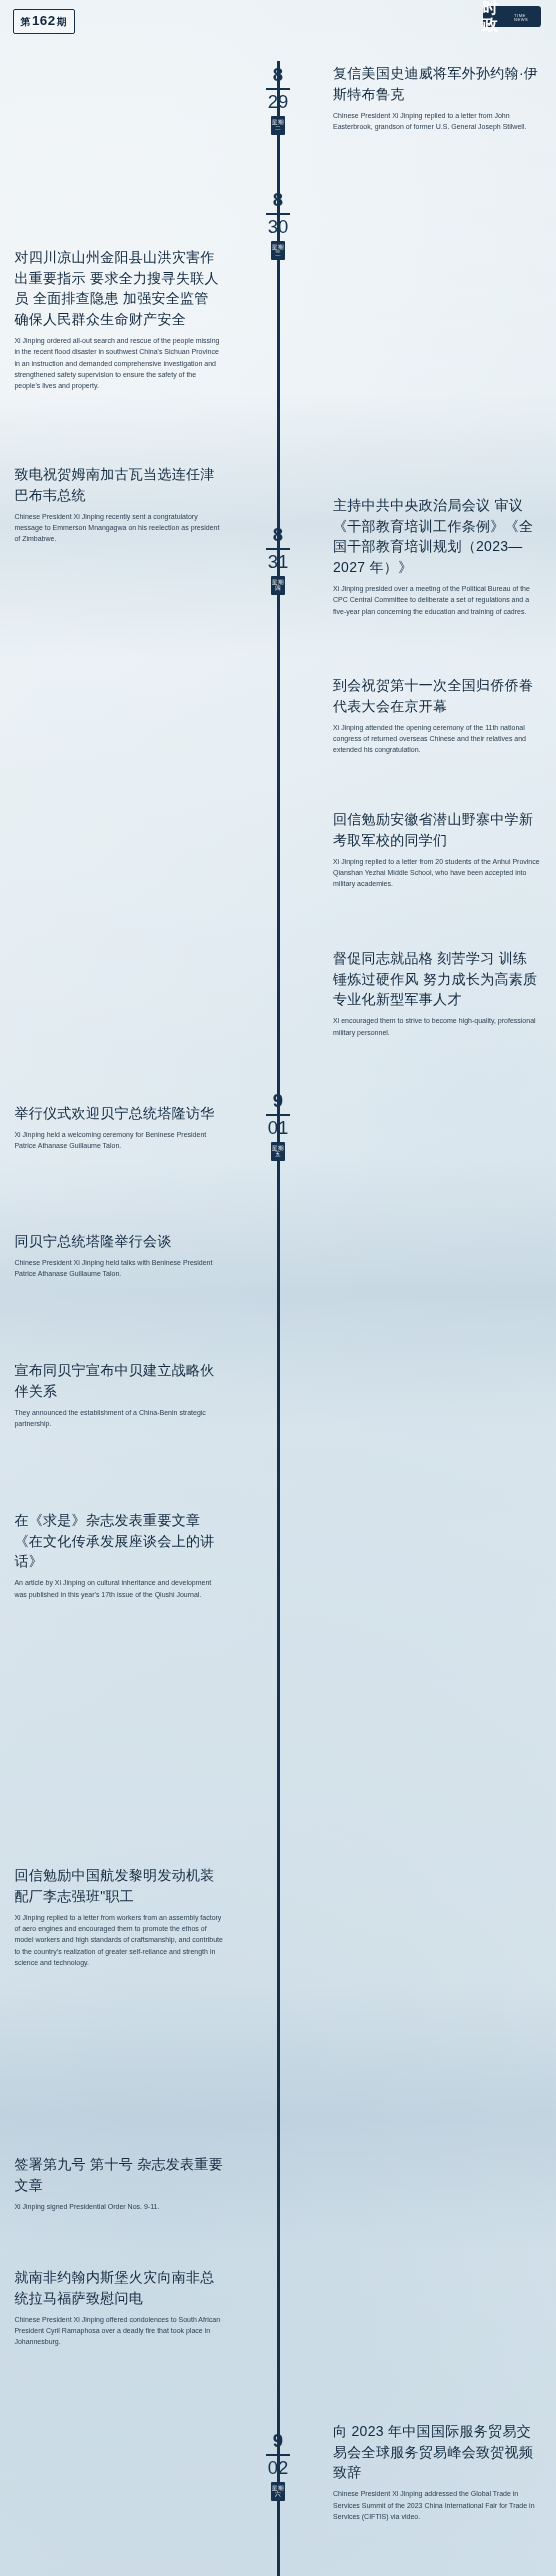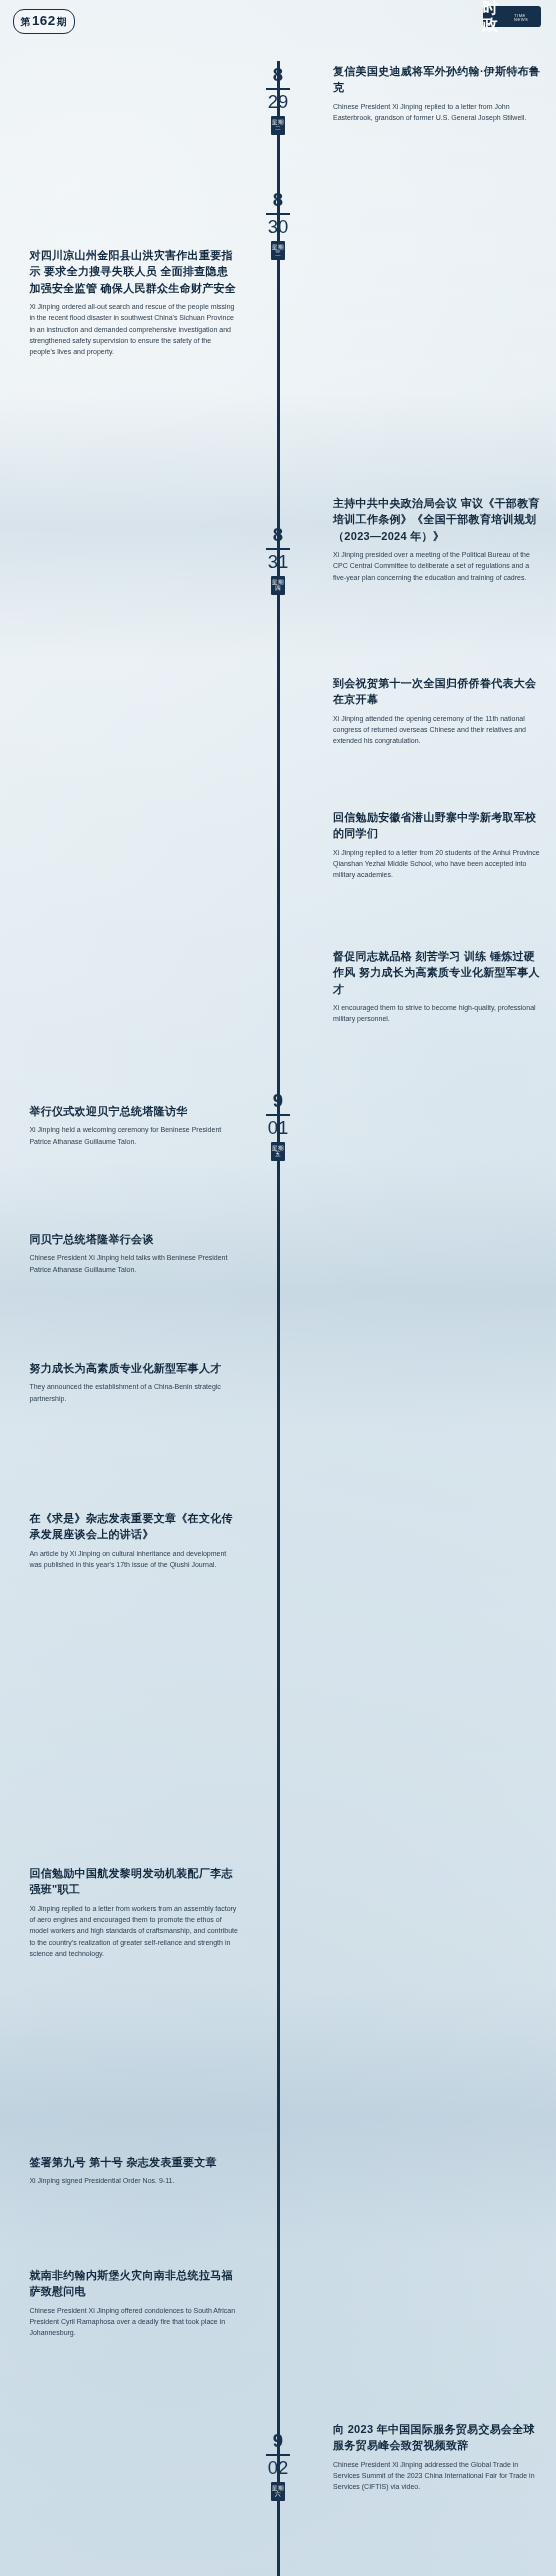--- a/index.html
+++ b/index.html
@@ -34,21 +34,21 @@
     height: 268px;
     opacity: .35;
     background: linear-gradient(180deg, rgba(157,186,205,.0), rgba(126,160,184,.55), rgba(157,186,205,0));
   }
 
   
   .issue-badge {
     position: absolute;
     left: 13.4px; top: 9.3px;
     border: 1px solid #17304b;
-    border-radius: 11px;
+    border-radius: 2px;
     padding: 3.1px 7.2px 4.1px 6.2px;
     font-size: 9.8px;
     font-weight: bold;
     letter-spacing: 0.5px;
     color: #12283f;
     background: rgba(255,255,255,0.35);
     text-align: center;
   }
   .issue-badge .num {
     font-size: 13.4px;
@@ -129,25 +129,25 @@
 
   
   .card {
     position: absolute;
     width: 209px;
     background: rgba(255,255,255,0.9);
     border-radius: 2.6px;
     padding: 7.2px 8.2px 8.2px;
     box-shadow: 0 0.5px 2.1px rgba(22,50,78,.14);
   }
-  .card.left { left: 14.4px; margin-left: 15px; }
+  .card.left { left: 14.4px; }
   .card.right { left: 333px; }
   .card .cn-title {
-    font-size: 11px;
-    font-weight: bold;
+    font-size: 14px;
+    font-weight: normal;
     line-height: 1.48;
     color: #12293f;
     margin: 0 0 6.2px;
     letter-spacing: 0.3px;
   }
   .card .en-body {
     font-size: 7px;
     line-height: 1.62;
     color: #2b3e50;
     margin: 0;
@@ -195,30 +195,34 @@
     <div class="sep"></div>
     <div class="d">30</div>
     <div class="wk">星期三</div>
   </div>
 
   <div class="card plain left" style="top:247px">
     <div class="cn-title">对四川凉山州金阳县山洪灾害作出重要指示 要求全力搜寻失联人员 全面排查隐患 加强安全监管 确保人民群众生命财产安全</div>
     <div class="en-body">Xi Jinping ordered all-out search and rescue of the people missing in the recent flood disaster in southwest China's Sichuan Province in an instruction and demanded comprehensive investigation and strengthened safety supervision to ensure the safety of the people's lives and property.</div>
   </div>
 
+  <div class="card plain left" style="top:464px">
+    <div class="cn-title">致电祝贺姆南加古瓦当选连任津巴布韦总统</div>
+    <div class="en-body">Chinese President Xi Jinping recently sent a congratulatory message to Emmerson Mnangagwa on his reelection as president of Zimbabwe.</div>
+  </div>
 
   <div class="date-node" style="top:526px">
     <div class="m">8</div>
     <div class="sep"></div>
     <div class="d">31</div>
     <div class="wk">星期四</div>
   </div>
 
   <div class="card plain right" style="top:495px">
-    <div class="cn-title">主持中共中央政治局会议 审议《干部教育培训工作条例》《全国干部教育培训规划（2023—2024 年）》</div>
+    <div class="cn-title">主持中共中央政治局会议 审议《干部教育培训工作条例》《全国干部教育培训规划（2023—2027 年）》</div>
     <div class="en-body">Xi Jinping presided over a meeting of the Political Bureau of the CPC Central Committee to deliberate a set of regulations and a five-year plan concerning the education and training of cadres.</div>
   </div>
 
   <div class="card plain right" style="top:675px">
     <div class="cn-title">到会祝贺第十一次全国归侨侨眷代表大会在京开幕</div>
     <div class="en-body">Xi Jinping  attended the opening ceremony of the 11th national congress of returned overseas Chinese and their relatives and extended his congratulation.</div>
   </div>
 
   <div class="card plain right" style="top:809px">
     <div class="cn-title">回信勉励安徽省潜山野寨中学新考取军校的同学们</div>
@@ -241,21 +245,21 @@
     <div class="cn-title">举行仪式欢迎贝宁总统塔隆访华</div>
     <div class="en-body">Xi Jinping held a welcoming ceremony for Beninese President Patrice Athanase Guillaume Talon.</div>
   </div>
 
   <div class="card plain left" style="top:1231px">
     <div class="cn-title">同贝宁总统塔隆举行会谈</div>
     <div class="en-body">Chinese President Xi Jinping held talks with Beninese President Patrice Athanase Guillaume Talon.</div>
   </div>
 
   <div class="card plain left" style="top:1360px">
-    <div class="cn-title">努力成长为高素质专业化新型军事人才</div>
+    <div class="cn-title">宣布同贝宁宣布中贝建立战略伙伴关系</div>
     <div class="en-body">They announced the establishment of a China-Benin strategic partnership.</div>
   </div>
 
   <div class="card plain left" style="top:1510px">
     <div class="cn-title">在《求是》杂志发表重要文章《在文化传承发展座谈会上的讲话》</div>
     <div class="en-body">An article by Xi Jinping on cultural inheritance and development was published in this year's 17th issue of the Qiushi Journal.</div>
   </div>
 
 
   <div class="card plain left" style="top:1865px">

